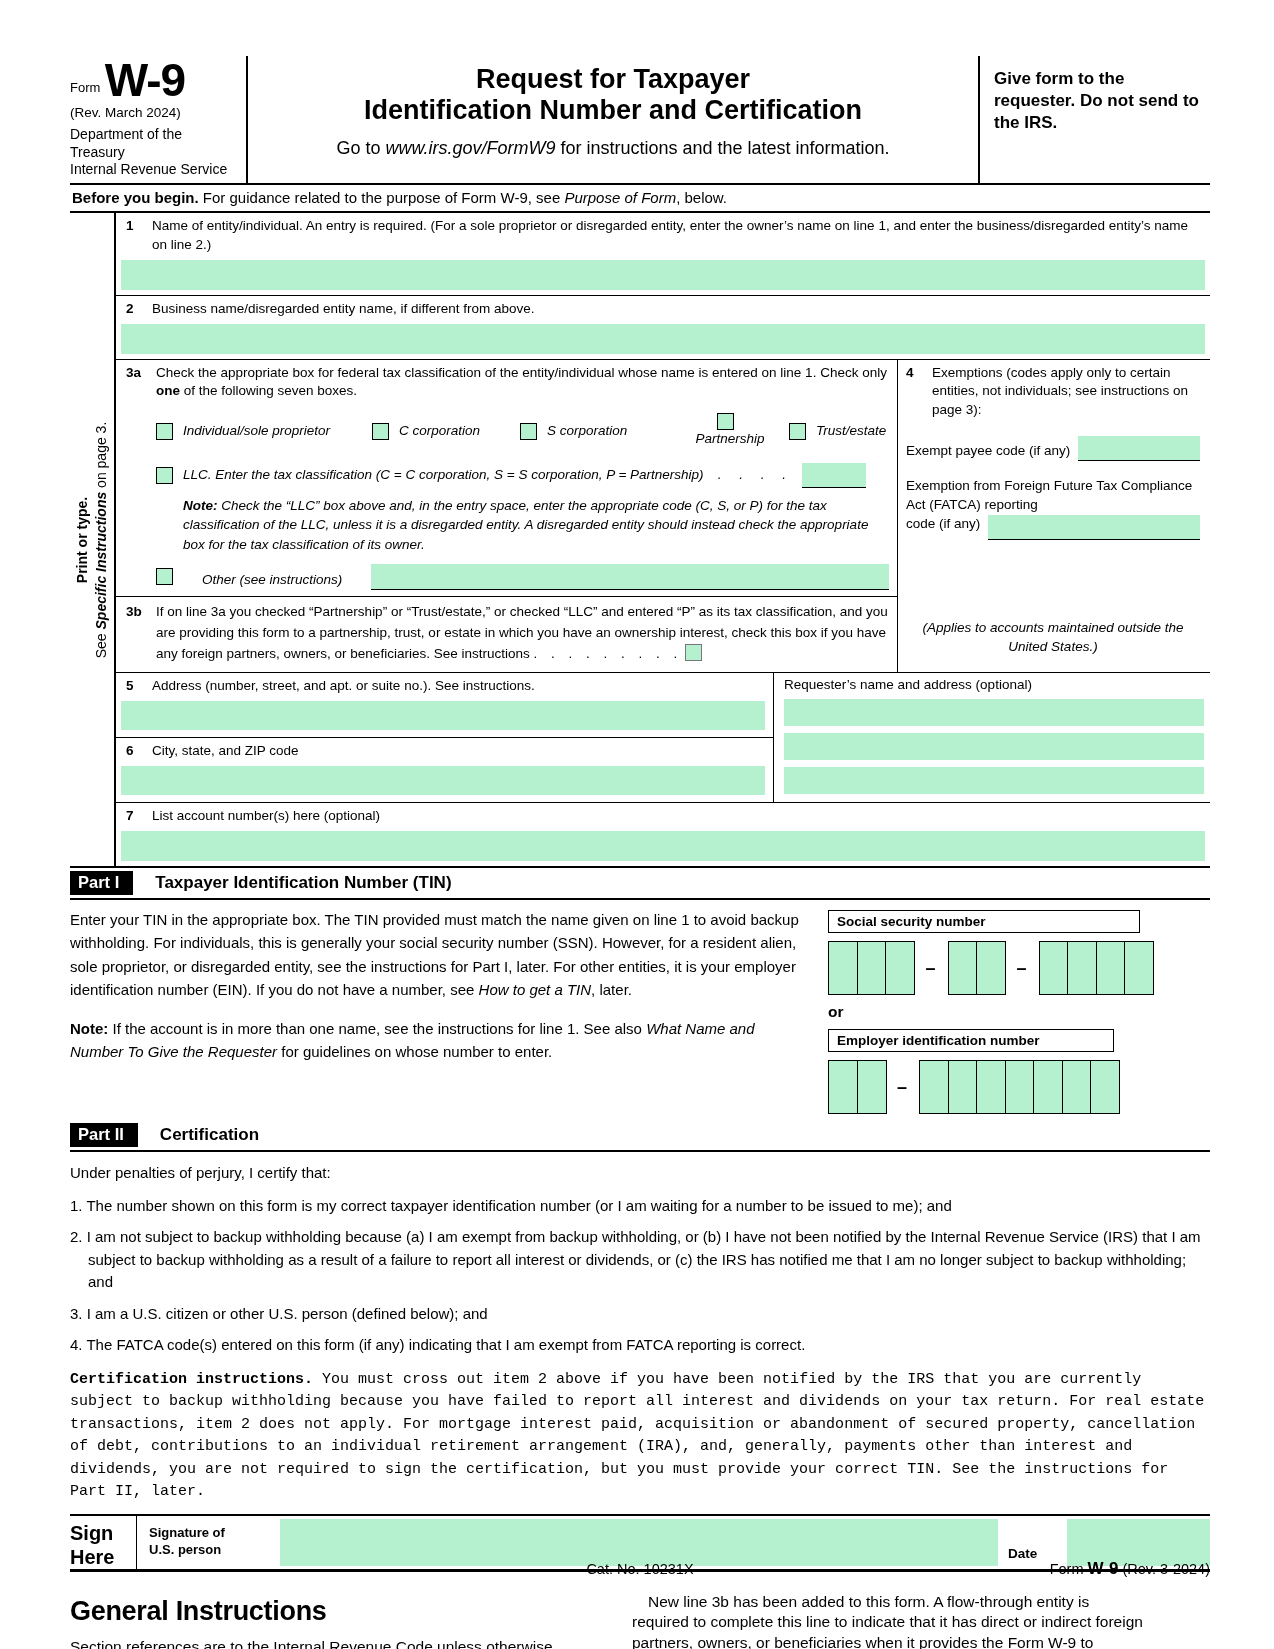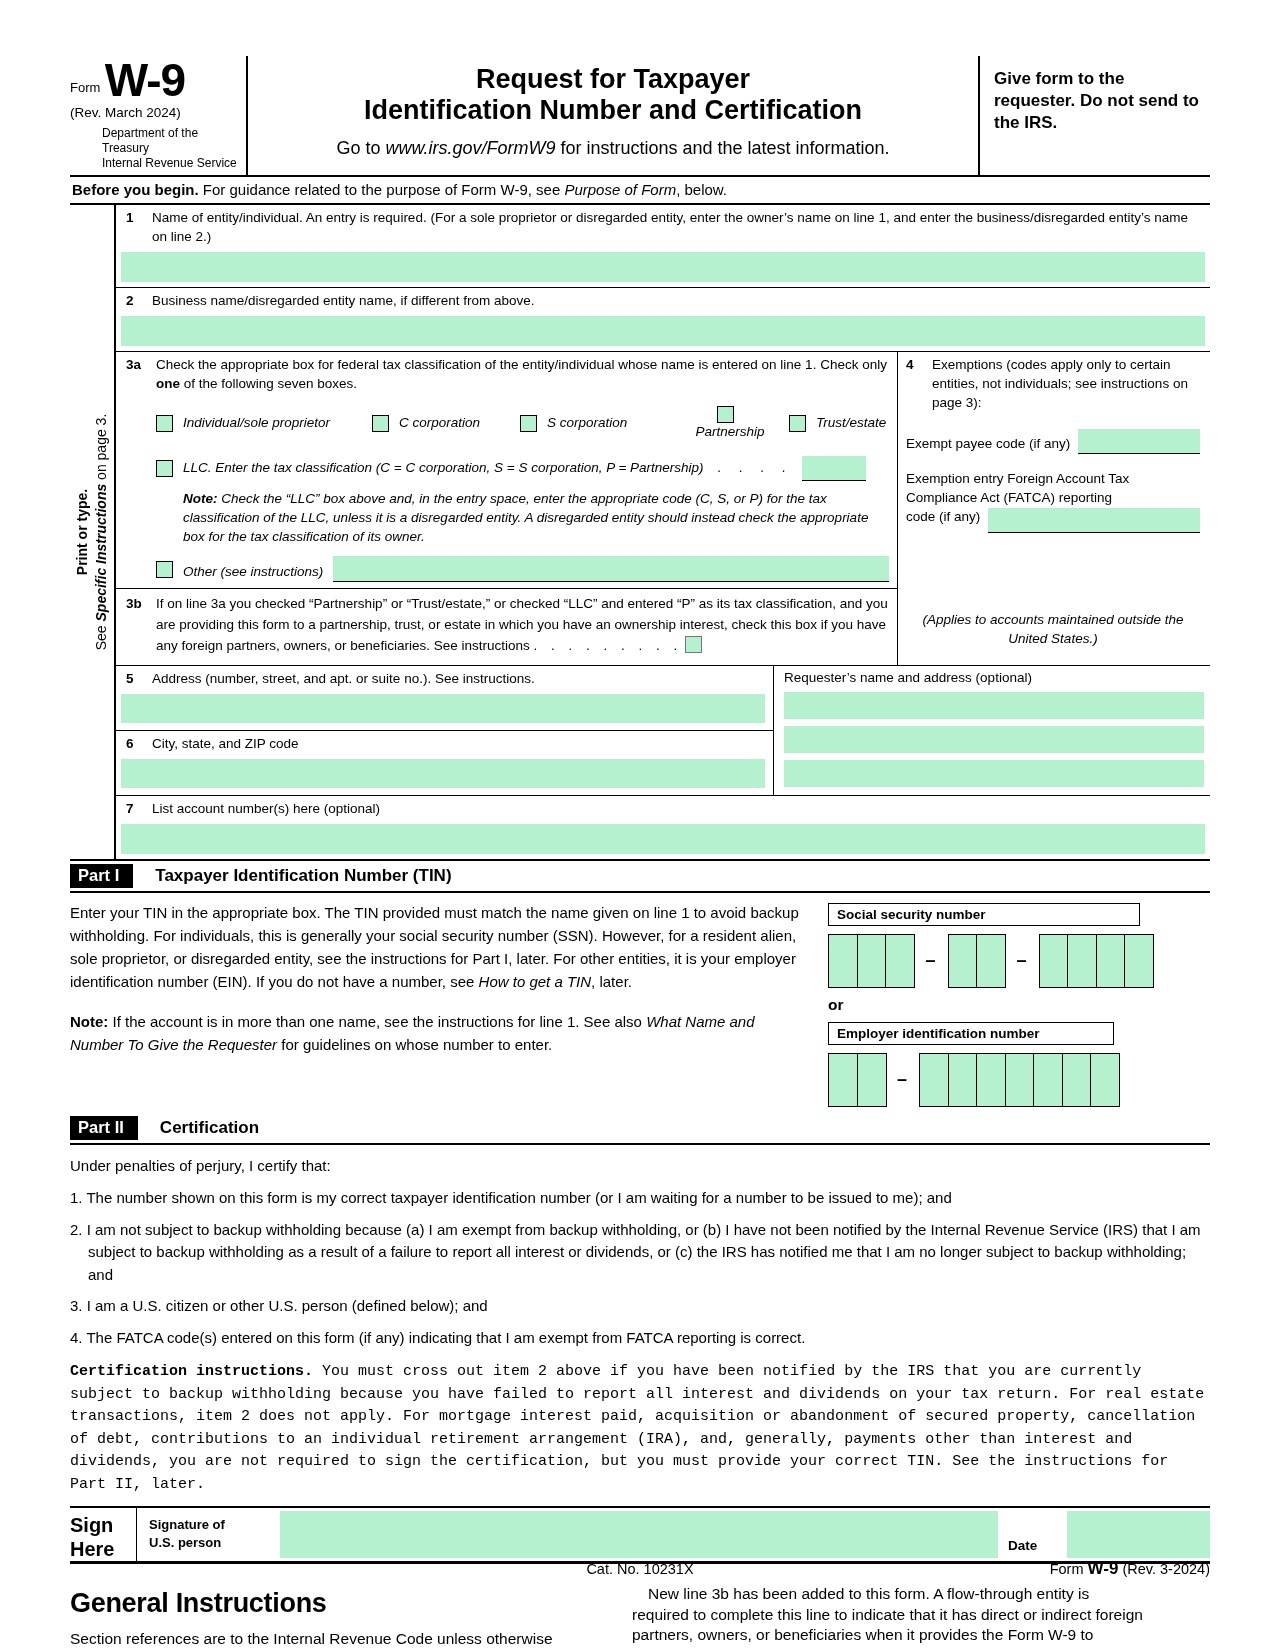--- a/index.html
+++ b/index.html
@@ -6,21 +6,21 @@
   * { box-sizing: border-box; margin:0; padding:0; }
   body { background:#fff; font-family:"Liberation Sans", sans-serif; color:#000; }
   .page { width:1274px; height:1649px; margin:0 auto; background:#fff; padding:56px 64px 16px 70px; position:relative; overflow:hidden; }
 
   
   .hdr { display:flex; border-bottom:2px solid #000; }
   .hdr-left { width:178px; flex:none; border-right:2px solid #000; padding:4px 6px 4px 0; }
   .form-word { font-size:13px; }
   .form-number { font-size:46px; font-weight:bold; letter-spacing:-1px; line-height:0.9; vertical-align:-4px; }
   .hdr-left .rev { font-size:13.5px; margin-top:4px; }
-  .hdr-left .dept { font-size:12px; margin-top:6px; line-height:1.25;margin-left:32px; }
+  .hdr-left .dept { font-size:14px; margin-top:6px; line-height:1.25; }
   .hdr-center { flex:1; text-align:center; padding:8px 16px 6px; }
   .hdr-title { font-size:27px; font-weight:bold; line-height:1.15; }
   .hdr-sub { font-size:18px; font-weight:normal; margin-top:12px; }
   .hdr-right { width:232px; flex:none; border-left:2px solid #000; padding:12px 4px 4px 14px; font-size:17px; font-weight:bold; line-height:1.3; }
   .it { font-style:italic; }
   .b { font-weight:bold; }
 
   
   .byb { font-size:15px; padding:4px 0 5px 2px; border-bottom:2px solid #000; }
 
@@ -42,21 +42,21 @@
   .cb-rows { margin-left:30px;font-style:italic; }
   .cb-row1 { display:flex; margin-top:12px; }
   .cb-item { display:flex; align-items:center; }
   .cb { width:17px; height:17px; background:var(--g); border:1.5px solid #000; flex:none; display:inline-block; }
   .cb-lbl { margin-left:10px; }
   .w1{width:216px;} .w2{width:148px;} .w3{width:141px;} .w4{width:128px;flex-direction:column;}
   .llc-row { display:flex; align-items:center; margin-top:14px; }
   .dots { word-spacing:14px; margin-left:14px; }
   .llc-box { width:64px; height:25px; background:var(--g); border-bottom:1.5px solid #000; margin-left:16px; flex:none; }
   .note-p { margin:8px 0 0 27px; line-height:1.42; }
-  .other-row { display:flex; align-items:flex-end; margin-top:10px; }
+  .other-row { display:flex; align-items:flex-end; margin-top:10px;gap:19px; }
   .other-row .cb { align-self:center; }
   .other-fill { flex:1; height:26px; background:var(--g); border-bottom:1.5px solid #000; margin-left:10px; }
 
   .block-3b { border-top:1.5px solid #000; display:flex; padding:5px 8px 8px 10px; font-size:13.5px; line-height:1.55; }
   .dots-sm { word-spacing:10px; }
   .cb-inline { display:inline-block; width:17px; height:17px; background:var(--g); border:1px solid #777; vertical-align:-3px; margin-left:8px; }
 
   .col4 { width:313px; flex:none; border-left:1.5px solid #000; display:flex; flex-direction:column; padding:4px 10px 8px 8px; font-size:13.5px; line-height:1.4; }
   .col4-head { display:flex; }
   .exempt-row { display:flex; align-items:flex-end; margin-top:16px; }
@@ -228,21 +228,21 @@
         </div>
         <div class="col4">
           <div class="col4-head">
             <span class="num">4</span>
             <span>Exemptions (codes apply only to certain entities, not individuals; see instructions on page 3):</span>
           </div>
           <div class="exempt-row">
             <span>Exempt payee code (if any)</span>
             <span class="fill-box"></span>
           </div>
-          <div class="fatca-p">Exemption entry Foreign Account Tax Compliance Act (FATCA) reporting</div>
+          <div class="fatca-p">Exemption from Foreign Future Tax Compliance Act (FATCA) reporting</div>
           <div class="fatca-row">
             <span>code (if any)</span>
             <span class="fill-box"></span>
           </div>
           <div class="applies">(Applies to accounts maintained outside the United States.)</div>
         </div>
       </div>
 
       <div class="row-56">
         <div class="left-56">

